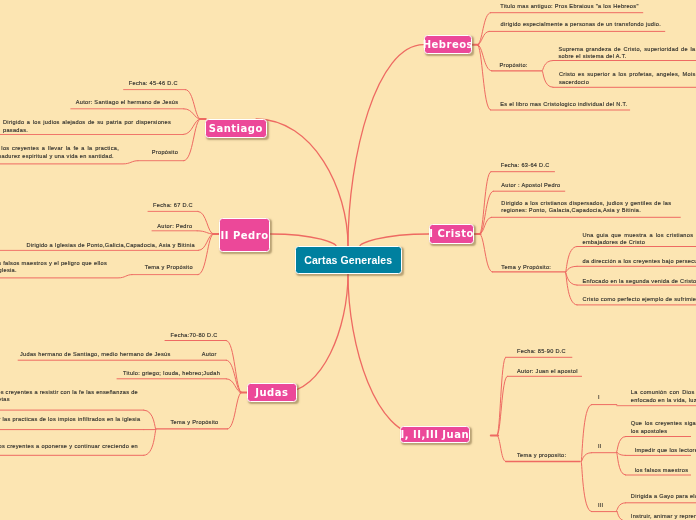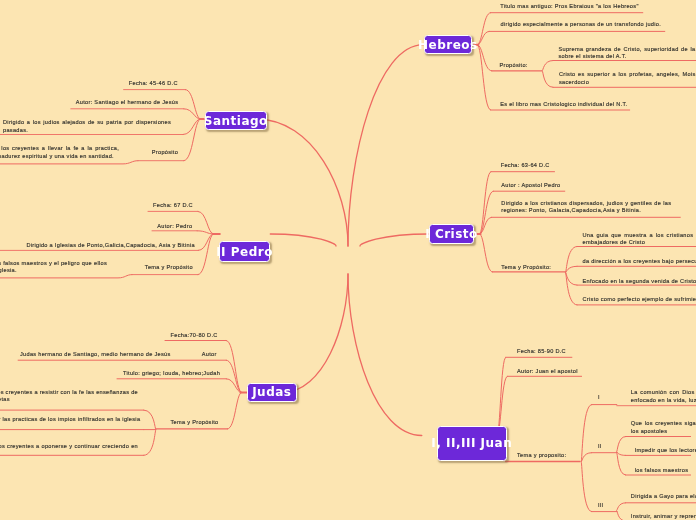--- a/index.html
+++ b/index.html
@@ -6,21 +6,21 @@
   html,body{margin:0;padding:0}
   body{width:696px;height:520px;overflow:hidden;background:#fce5b2;
        font-family:"Liberation Sans",sans-serif}
   #map{position:relative;width:696px;height:520px;overflow:hidden;background:#fce5b2}
   svg.edges{position:absolute;left:0;top:0}
   .node{position:absolute;box-sizing:border-box;border-radius:3.4px;color:#fff;
         font-weight:bold;white-space:nowrap;border:1.7px solid #fff;
         display:flex;align-items:center;justify-content:center;
         box-shadow:1.4px 1.8px 1.6px rgba(120,95,55,.5)}
   .node.root{background:#00809f;font-size:10.5px;letter-spacing:.1px}
-  .node.branch{background:#6d28d9;font-size:12px;letter-spacing:.5px;
+  .node.branch{background:#ec4899;font-size:10px;letter-spacing:.5px;
                font-family:"DejaVu Sans",sans-serif}
   .leaf{position:absolute;color:#35342f;font-size:5.6px;letter-spacing:.3px;
         line-height:7.9px;-webkit-text-stroke:0.16px #35342f}
   .leaf.nw{white-space:nowrap}
   .leaf.j{text-align:justify}
 </style>
 </head>
 <body>
 
 <div id="map">
@@ -114,36 +114,39 @@
 <path d="M616.9,451.9C617.6,451.9 617.6,436.5 625.6,436.5" stroke-width="1.0"></path>
 <path d="M625.6,455.4L690.6,455.4" stroke-width="1.0"></path>
 <path d="M616.9,451.9C617.6,451.9 617.6,455.4 625.6,455.4" stroke-width="1.0"></path>
 <path d="M625.6,475.0L690.6,475.0" stroke-width="1.0"></path>
 <path d="M616.9,451.9C617.6,451.9 617.6,475.0 625.6,475.0" stroke-width="1.0"></path>
 <path d="M625.6,502.8L710.0,502.8" stroke-width="1.0"></path>
 <path d="M616.9,510.5C617.6,510.5 617.6,502.8 625.6,502.8" stroke-width="1.0"></path>
 <path d="M625.6,521.0L710.0,521.0" stroke-width="1.0"></path>
 <path d="M616.9,510.5C617.6,510.5 617.6,521.0 625.6,521.0" stroke-width="1.0"></path>
 </svg>
-<div class="node branch" style="left:204.8px;top:111px;width:62px;height:19.3px">
+<div class="node root" style="left:295.0px;top:246.0px;width:106.5px;height:28.0px">
+      <span>Cartas Generales</span>
+    </div>
+<div class="node branch" style="left:204.8px;top:119px;width:62px;height:19.3px">
       <span>Santiago</span>
     </div>
 <div class="node branch" style="left:423.6px;top:35.2px;width:48.6px;height:19.0px">
       <span>Hebreos</span>
     </div>
-<div class="node branch" style="left:218.8px;top:241px;width:51.5px;height:21px">
+<div class="node branch" style="left:218.8px;top:218px;width:51.5px;height:34px">
       <span>II Pedro</span>
     </div>
 <div class="node branch" style="left:428.8px;top:224.3px;width:45.5px;height:19.3px">
       <span>I Cristo</span>
     </div>
 <div class="node branch" style="left:246.8px;top:382.8px;width:50px;height:19.3px">
       <span>Judas</span>
     </div>
-<div class="node branch" style="left:437px;top:425.8px;width:69.5px;height:35px">
+<div class="node branch" style="left:400px;top:425.8px;width:69.5px;height:17px">
       <span>I, II,III Juan</span>
     </div>
 <div class="leaf nw" style="left:128.8px;top:80.0px">Fecha: 45-46 D.C</div>
 <div class="leaf nw" style="left:75.8px;top:99.4px">Autor: Santiago el hermano de Jesús</div>
 <div class="leaf j" style="left:3.0px;top:118.6px;width:168px">Dirigido a los judios alejados de su patria por dispersiones pasadas.</div>
 <div class="leaf nw" style="left:151.8px;top:148.6px">Propósito</div>
 <div class="leaf j" style="left:-27.0px;top:145.2px;width:146px">Animar a los creyentes a llevar la fe a la practica, hacia la madurez espiritual y una vida en santidad.</div>
 <div class="leaf nw" style="left:500.2px;top:3.1px">Titulo mas antiguo: Pros Ebraious "a los Hebreos"</div>
 <div class="leaf nw" style="left:500.6px;top:21.0px">dirigido especialmente a personas de un transfondo judio.</div>
 <div class="leaf nw" style="left:499.5px;top:61.8px">Propósito:</div>

